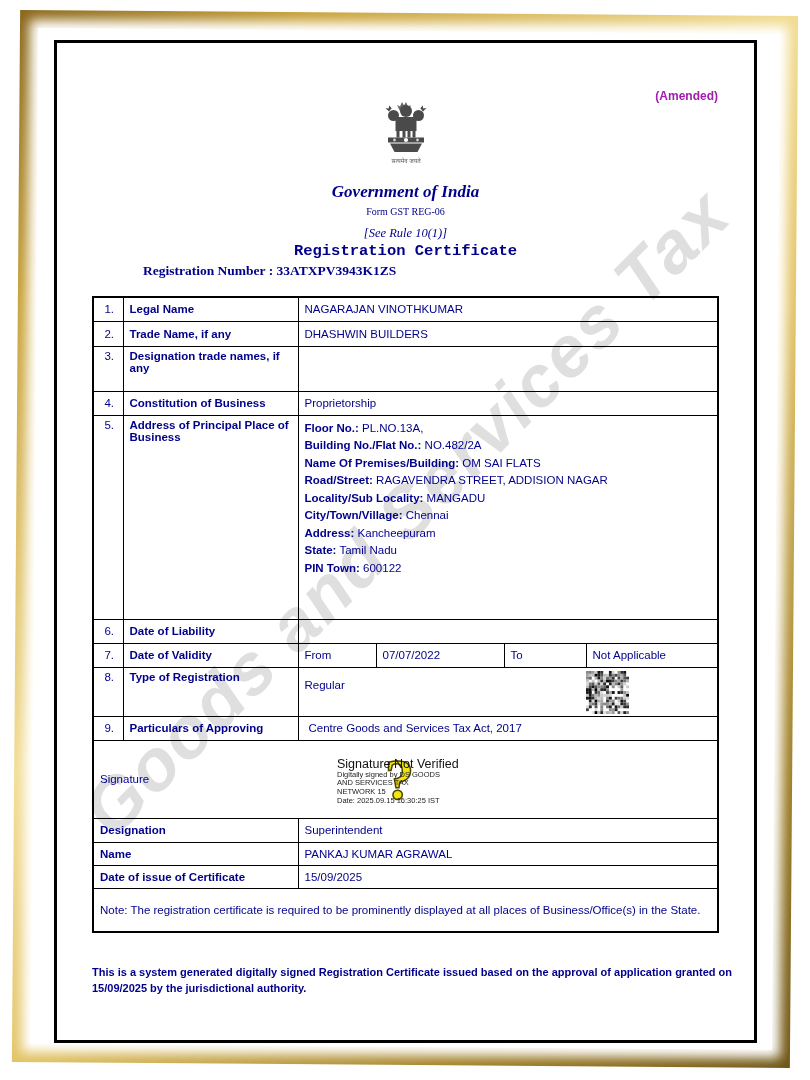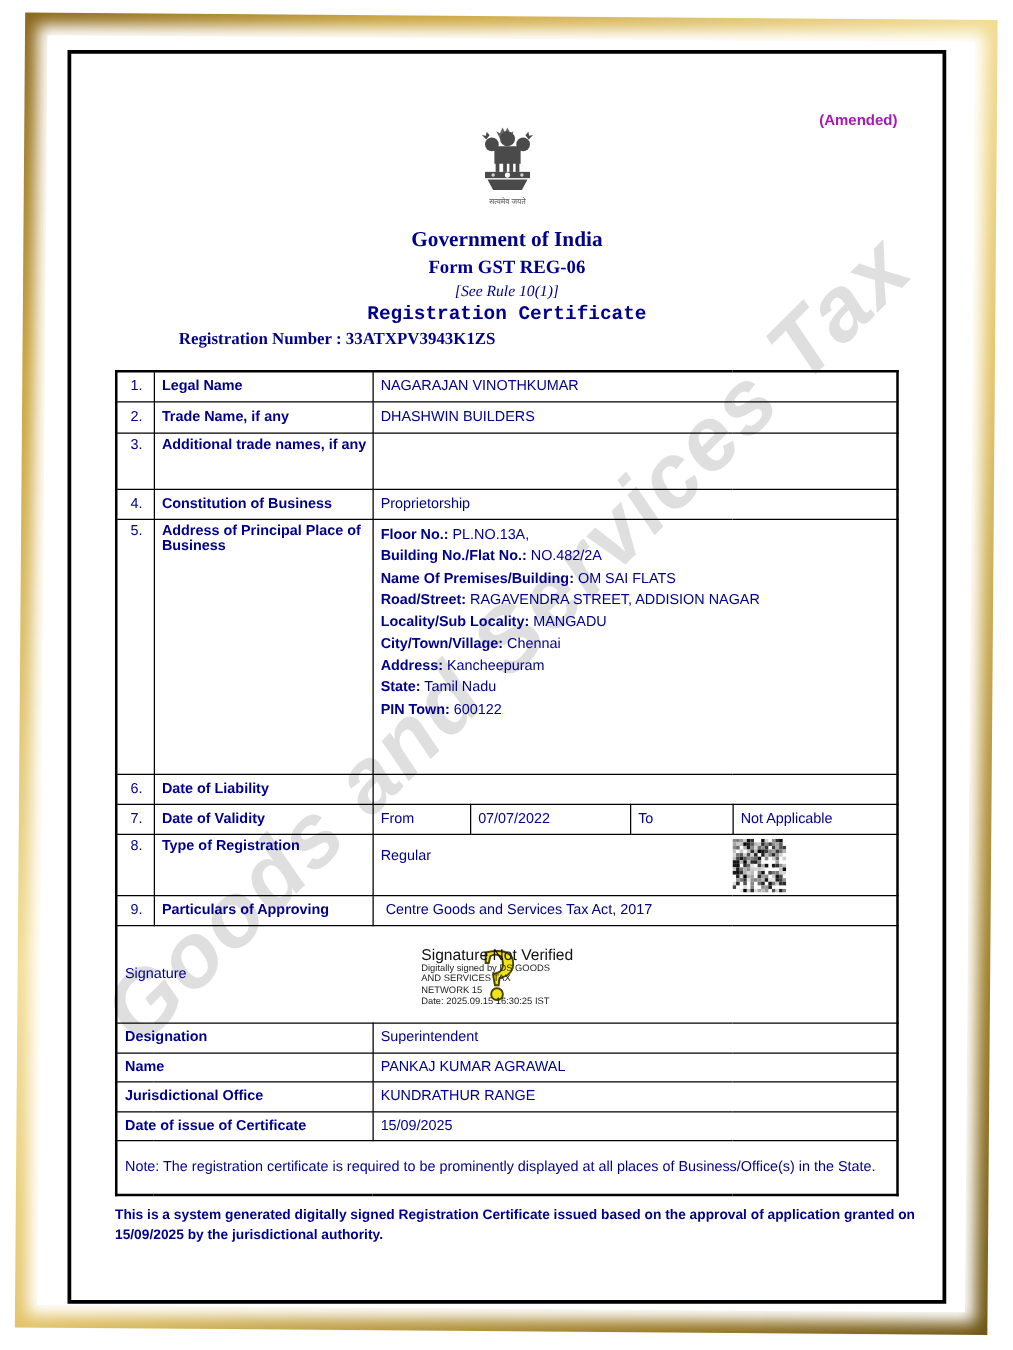--- a/index.html
+++ b/index.html
@@ -14,23 +14,23 @@
   .cert{position:absolute;left:54px;top:40px;width:697px;height:997px;border:3px solid #000;
         background:#fff;}
   .watermark{position:absolute;left:50%;top:47%;transform:translate(-50%,-50%) rotate(-45deg);
     font-size:72px;font-weight:bold;font-style:italic;color:#b9b9b9;opacity:0.45;
     white-space:nowrap;z-index:0;letter-spacing:2px;}
   .content{position:absolute;inset:0;z-index:1;}
   .amended{position:absolute;top:46px;right:36px;font-size:12px;font-weight:bold;color:#a21caf;}
   
   .hdr{position:absolute;left:0;top:58px;width:100%;text-align:center;}
   .t-gov{position:absolute;top:139px;left:0;width:100%;text-align:center;
-    font-family:"Liberation Serif",serif;font-size:17px;font-weight:bold;color:#00008B;}
+    font-family:"Liberation Serif",serif;font-size:17px;font-weight:bold;color:#00008B;font-style:italic;}
   .t-form{position:absolute;top:163px;left:0;width:100%;text-align:center;
-    font-family:"Liberation Serif",serif;font-size:15px;font-weight:bold;color:#00008B;}
+    font-family:"Liberation Serif",serif;font-size:10px;font-weight:normal;color:#00008B;}
   .t-rule{position:absolute;top:183px;left:0;width:100%;text-align:center;
     font-family:"Liberation Serif",serif;font-size:12.5px;font-style:italic;color:#00008B;}
   .t-title{position:absolute;top:199px;left:0;width:100%;text-align:center;
     font-family:Liberation Mono, monospace;font-size:15.5px;font-weight:bold;color:#00008B;}
   .regnum{position:absolute;top:220px;left:86px;
     font-family:"Liberation Serif",serif;font-size:13.5px;font-weight:bold;color:#00008B;}
   
   table.reg{position:absolute;left:35px;top:253px;width:625px;table-layout:fixed;
     border-collapse:collapse;border:2px solid #000;}
   table.reg td{border:1px solid #000;font-size:11.5px;color:#00008B;
@@ -122,21 +122,21 @@
             <td class="lbl">Legal Name</td>
             <td colspan="4">NAGARAJAN VINOTHKUMAR</td>
           </tr>
           <tr style="height:25px">
             <td class="num">2.</td>
             <td class="lbl">Trade Name, if any</td>
             <td colspan="4">DHASHWIN BUILDERS</td>
           </tr>
           <tr style="height:45px">
             <td class="num vtop">3.</td>
-            <td class="lbl vtop">Additional trade names, if any</td>
+            <td class="lbl vtop">Designation trade names, if any</td>
             <td colspan="4" class="vtop"></td>
           </tr>
           <tr style="height:24px">
             <td class="num">4.</td>
             <td class="lbl">Constitution of Business</td>
             <td colspan="4">Proprietorship</td>
           </tr>
           <tr style="height:204px">
             <td class="num vtop">5.</td>
             <td class="lbl vtop">Address of Principal Place of Business</td>
@@ -368,24 +368,20 @@
             </td>
           </tr>
           <tr style="height:24px">
             <td colspan="2" class="lbl">Designation</td>
             <td colspan="4">Superintendent</td>
           </tr>
           <tr style="height:23px">
             <td colspan="2" class="lbl">Name</td>
             <td colspan="4">PANKAJ KUMAR AGRAWAL</td>
           </tr>
-          <tr style="height:24px">
-            <td colspan="2" class="lbl">Jurisdictional Office</td>
-            <td colspan="4">KUNDRATHUR RANGE</td>
-          </tr>
           <tr style="height:23px">
             <td colspan="2" class="lbl">Date of issue of Certificate</td>
             <td colspan="4">15/09/2025</td>
           </tr>
           <tr style="height:44px">
             <td colspan="6" class="note-cell">Note: The registration certificate is required to be prominently displayed at all places of Business/Office(s) in the State.</td>
           </tr>
         </tbody>
       </table>
 

